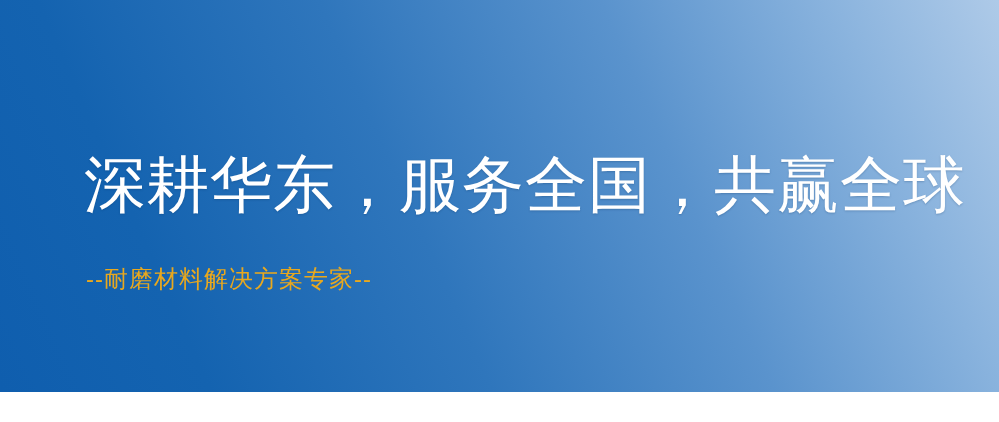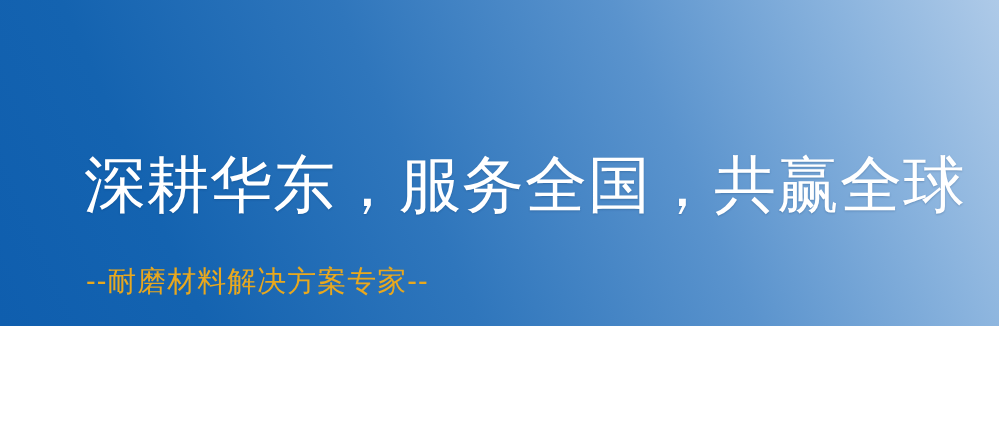--- a/index.html
+++ b/index.html
@@ -7,21 +7,21 @@
     padding: 0;
     background: #ffffff;
   }
   body {
     font-family: "Liberation Sans", sans-serif;
   }
 
   #banner {
     position: relative;
     width: 999px;
-    height: 326px;
+    height: 392px;
     overflow: hidden;
     
     background: linear-gradient(66deg, #0f5eae 0%, #1463b0 18%, #2f76bc 42%, #5a93cd 66%, #8bb4de 86%, #aecae8 100%);
   }
 
   
   #headline {
     position: absolute;
     left: 84px;
     top: 152px;
@@ -33,21 +33,21 @@
     white-space: nowrap;
     text-shadow: 0 1px 2px rgba(10,50,95,0.25);
   }
 
   
   #subtitle {
     position: absolute;
     left: 86px;
     top: 266px;
     font-family: Liberation Sans, sans-serif;
-    font-size: 29px;
+    font-size: 24px;
     line-height: 1.1;
     color: #e8a81e;
     letter-spacing: 1px;
     white-space: nowrap;
   }
 
   
   #logo {
     position: absolute;
     left: 748px;

